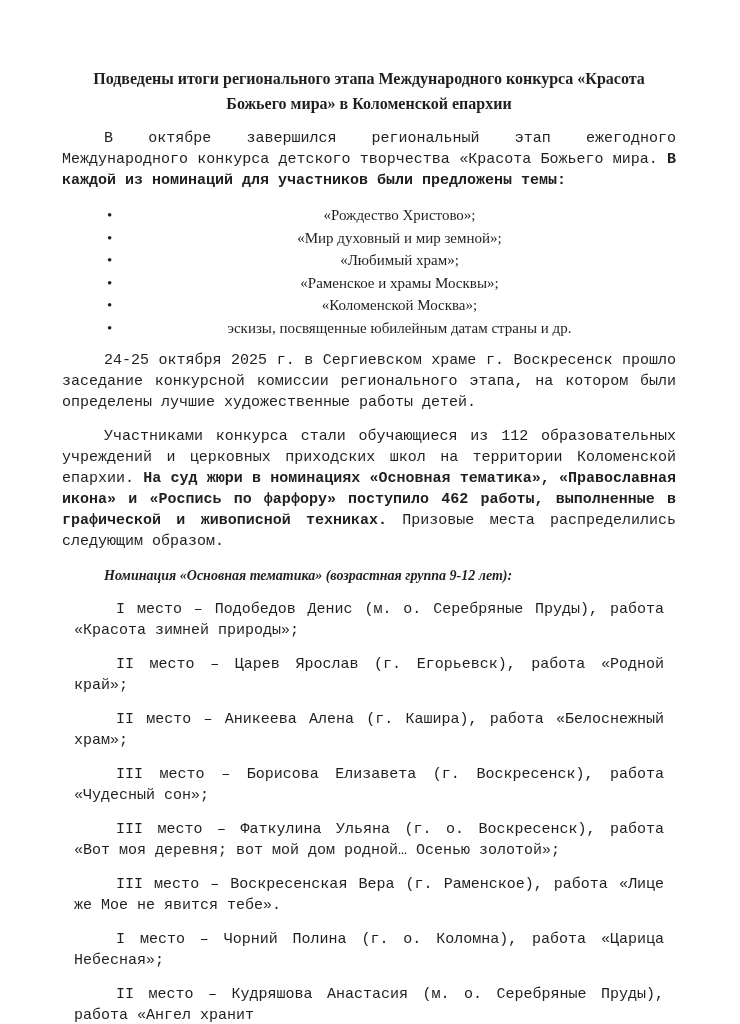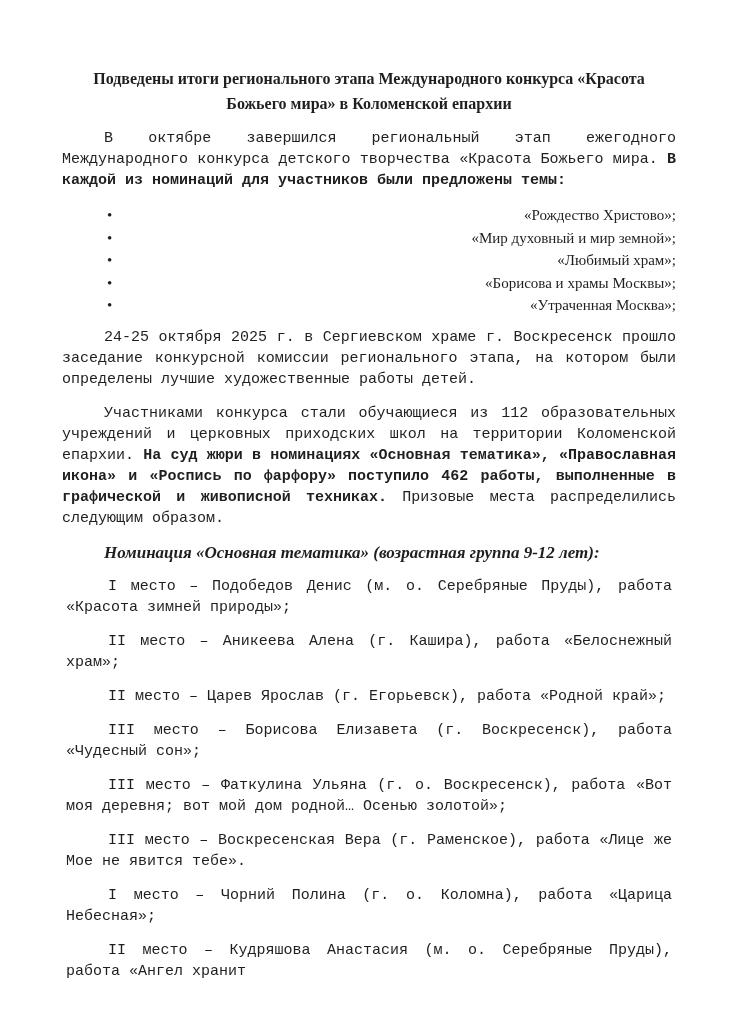--- a/index.html
+++ b/index.html
@@ -36,70 +36,71 @@
   }
   .themes {
     list-style: none;
     margin: 0 0 10px 45px;
     padding: 0;
   }
   .themes li {
     position: relative;
     padding-left: 16px;
     line-height: 22.6px;
-    text-align: right;
+    text-align: center;
   }
   .themes li::before {
     content: "\2022";
     position: absolute;
     left: 0;
   }
   .nomination-heading {
-    font-size: 17px;
+    font-size: 14px;
     line-height: 21px;
     font-weight: bold;
     font-style: italic;
     margin: 5px 0 13px 0;
     text-indent: 42px;
   }
   .winners {
-    margin: 4px;
+    margin: 12px;
     padding: 0;
   }
   .b {
     font-weight: bold;
   }
 </style>
 </head>
 <body>
 
 <div class="page">
 
   <h1 class="doc-title">Подведены итоги регионального этапа Международного конкурса «Красота Божьего мира» в Коломенской епархии</h1>
 
   <p class="body-par"><span>В октябре завершился региональный этап ежегодного Международного конкурса детского творчества «Красота Божьего мира. </span><span class="b">В каждой из номинаций для участников были предложены темы:</span></p>
 
   <ul class="themes">
       <li>«Рождество Христово»;</li>
       <li>«Мир духовный и мир земной»;</li>
       <li>«Любимый храм»;</li>
-      <li>«Борисова и храмы Москвы»;</li>
-      <li>«Утраченная Москва»;</li>
+      <li>«Раменское и храмы Москвы»;</li>
+      <li>«Коломенской Москва»;</li>
+      <li>эскизы, посвященные юбилейным датам страны и др.</li>
     </ul>
 
   <p class="body-par">24-25 октября 2025 г. в Сергиевском храме г. Воскресенск прошло заседание конкурсной комиссии регионального этапа, на котором были определены лучшие художественные работы детей.</p>
 
   <p class="body-par"><span>Участниками конкурса стали обучающиеся из 112 образовательных учреждений и церковных приходских школ на территории Коломенской епархии. </span><span class="b">На суд жюри в номинациях «Основная тематика», «Православная икона» и «Роспись по фарфору» поступило 462 работы, выполненные в графической и живописной техниках. </span><span>Призовые места распределились следующим образом.</span></p>
 
   <section>
     <h2 class="nomination-heading">Номинация «Основная тематика» (возрастная группа 9-12 лет):</h2>
     <div class="winners">
         <p class="body-par">I место – Подобедов Денис (м. о. Серебряные Пруды), работа «Красота зимней природы»;</p>
+        <p class="body-par">II место – Царев Ярослав (г. Егорьевск), работа «Родной край»;</p>
         <p class="body-par">II место – Аникеева Алена (г. Кашира), работа «Белоснежный храм»;</p>
-        <p class="body-par">II место – Царев Ярослав (г. Егорьевск), работа «Родной край»;</p>
         <p class="body-par">III место – Борисова Елизавета (г. Воскресенск), работа «Чудесный сон»;</p>
         <p class="body-par">III место – Фаткулина Ульяна (г. о. Воскресенск), работа «Вот моя деревня; вот мой дом родной… Осенью золотой»;</p>
         <p class="body-par">III место – Воскресенская Вера (г. Раменское), работа «Лице же Мое не явится тебе».</p>
       </div>
   </section>
 
   <section>
     <div class="winners">
         <p class="body-par">I место – Чорний Полина (г. о. Коломна), работа «Царица Небесная»;</p>
         <p class="body-par">II место – Кудряшова Анастасия (м. о. Серебряные Пруды), работа «Ангел хранит</p>

